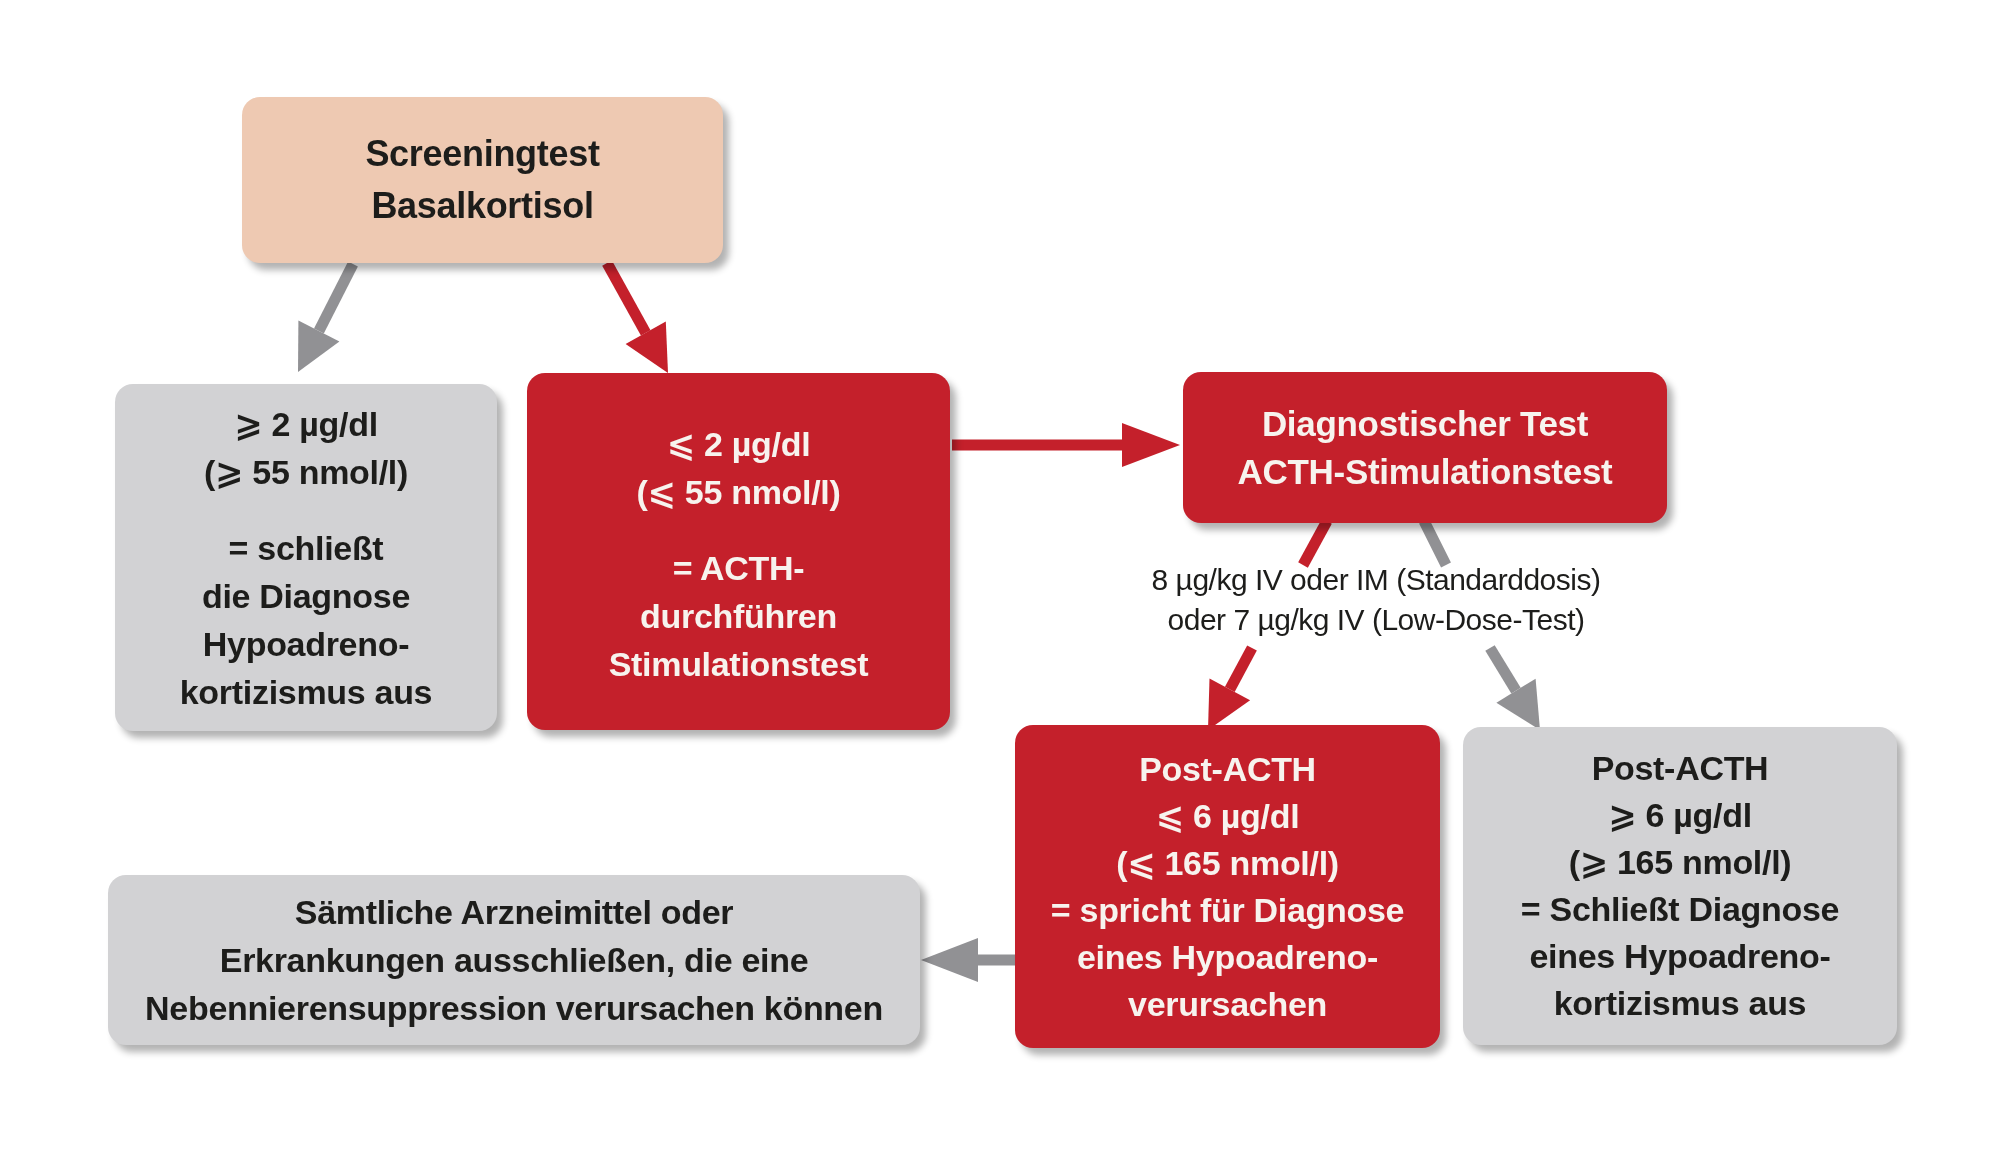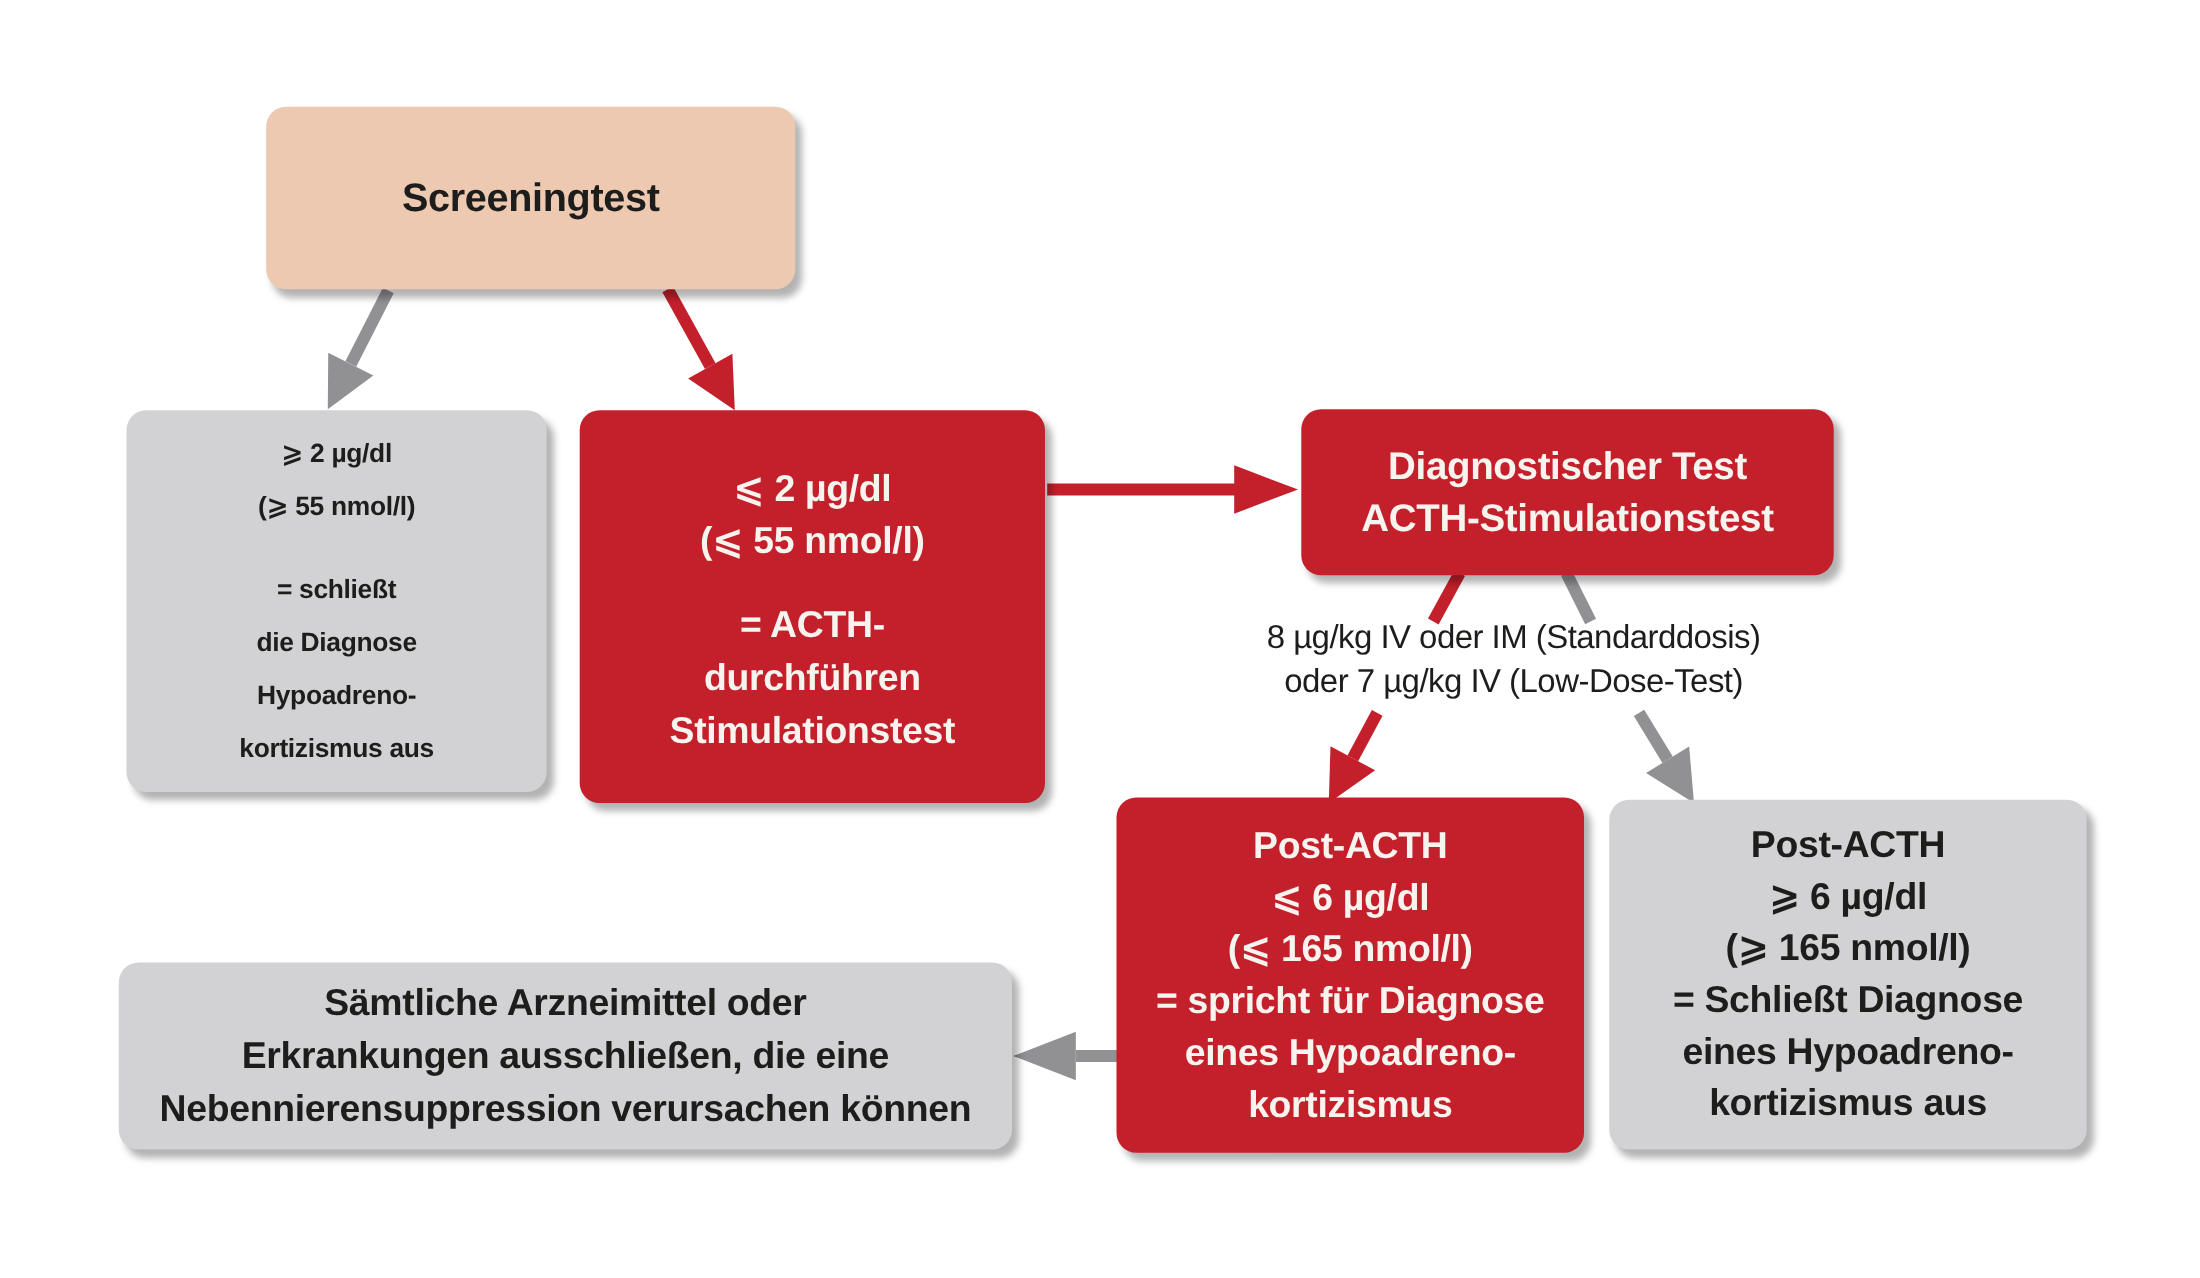--- a/index.html
+++ b/index.html
@@ -35,21 +35,21 @@
     box-sizing: border-box;
   }
   .box.peach { background: var(--peach); color: var(--text-dark); }
   .box.gray  { background: var(--gray-box); color: var(--text-dark); }
   .box.red   { background: var(--red); color: var(--text-light); }
 
   .line { display: block; }
   .gap  { margin-top: 28px; }
 
   #box-screening     { left: 242px;  top: 97px;  width: 481px; height: 166px; font-size: 36px; line-height: 52px; }
-  #box-basal-high    { left: 115px;  top: 373px; width: 382px; height: 347px; font-size: 24px; line-height: 48px; }
+  #box-basal-high    { left: 115px;  top: 384px; width: 382px; height: 347px; font-size: 34px; line-height: 48px; }
   #box-basal-low     { left: 527px;  top: 373px; width: 423px; height: 357px; font-size: 34px; line-height: 48px; padding-top: 4px; }
   #box-diagnostic    { left: 1183px; top: 372px; width: 484px; height: 151px; font-size: 35px; line-height: 48px; }
   #box-post-low      { left: 1015px; top: 725px; width: 425px; height: 323px; font-size: 34px; line-height: 47px; }
   #box-post-high     { left: 1463px; top: 727px; width: 434px; height: 318px; font-size: 34px; line-height: 47px; }
   #box-exclude-other { left: 108px;  top: 875px; width: 812px; height: 170px; font-size: 34px; line-height: 48px; }
 
   #dose-note {
     position: absolute;
     left: 1056px;
     top: 560px;
@@ -107,20 +107,21 @@
     </g>
 
     <g>
       <line class="shaft-gray" x1="1016" y1="960" x2="978" y2="960"></line>
       <polygon class="head-gray" points="921,960 978,938 978,982"></polygon>
     </g>
   </svg>
 
   <div class="box peach" id="box-screening">
     <span class="line">Screeningtest</span>
+    <span class="line">Basalkortisol</span>
   </div>
 
   <div class="box gray" id="box-basal-high">
     <span class="line">⩾ 2 µg/dl</span>
     <span class="line">(⩾ 55 nmol/l)</span>
     <span class="line gap">= schließt</span>
     <span class="line">die Diagnose</span>
     <span class="line">Hypoadreno-</span>
     <span class="line">kortizismus aus</span>
   </div>
@@ -142,21 +143,21 @@
     <span class="line">8 µg/kg IV oder IM (Standarddosis)</span>
     <span class="line">oder 7 µg/kg IV (Low-Dose-Test)</span>
   </div>
 
   <div class="box red" id="box-post-low">
     <span class="line">Post-ACTH</span>
     <span class="line">⩽ 6 µg/dl</span>
     <span class="line">(⩽ 165 nmol/l)</span>
     <span class="line">= spricht für Diagnose</span>
     <span class="line">eines Hypoadreno-</span>
-    <span class="line">kortizismus</span>
+    <span class="line">verursachen</span>
   </div>
 
   <div class="box gray" id="box-post-high">
     <span class="line">Post-ACTH</span>
     <span class="line">⩾ 6 µg/dl</span>
     <span class="line">(⩾ 165 nmol/l)</span>
     <span class="line">= Schließt Diagnose</span>
     <span class="line">eines Hypoadreno-</span>
     <span class="line">kortizismus aus</span>
   </div>

